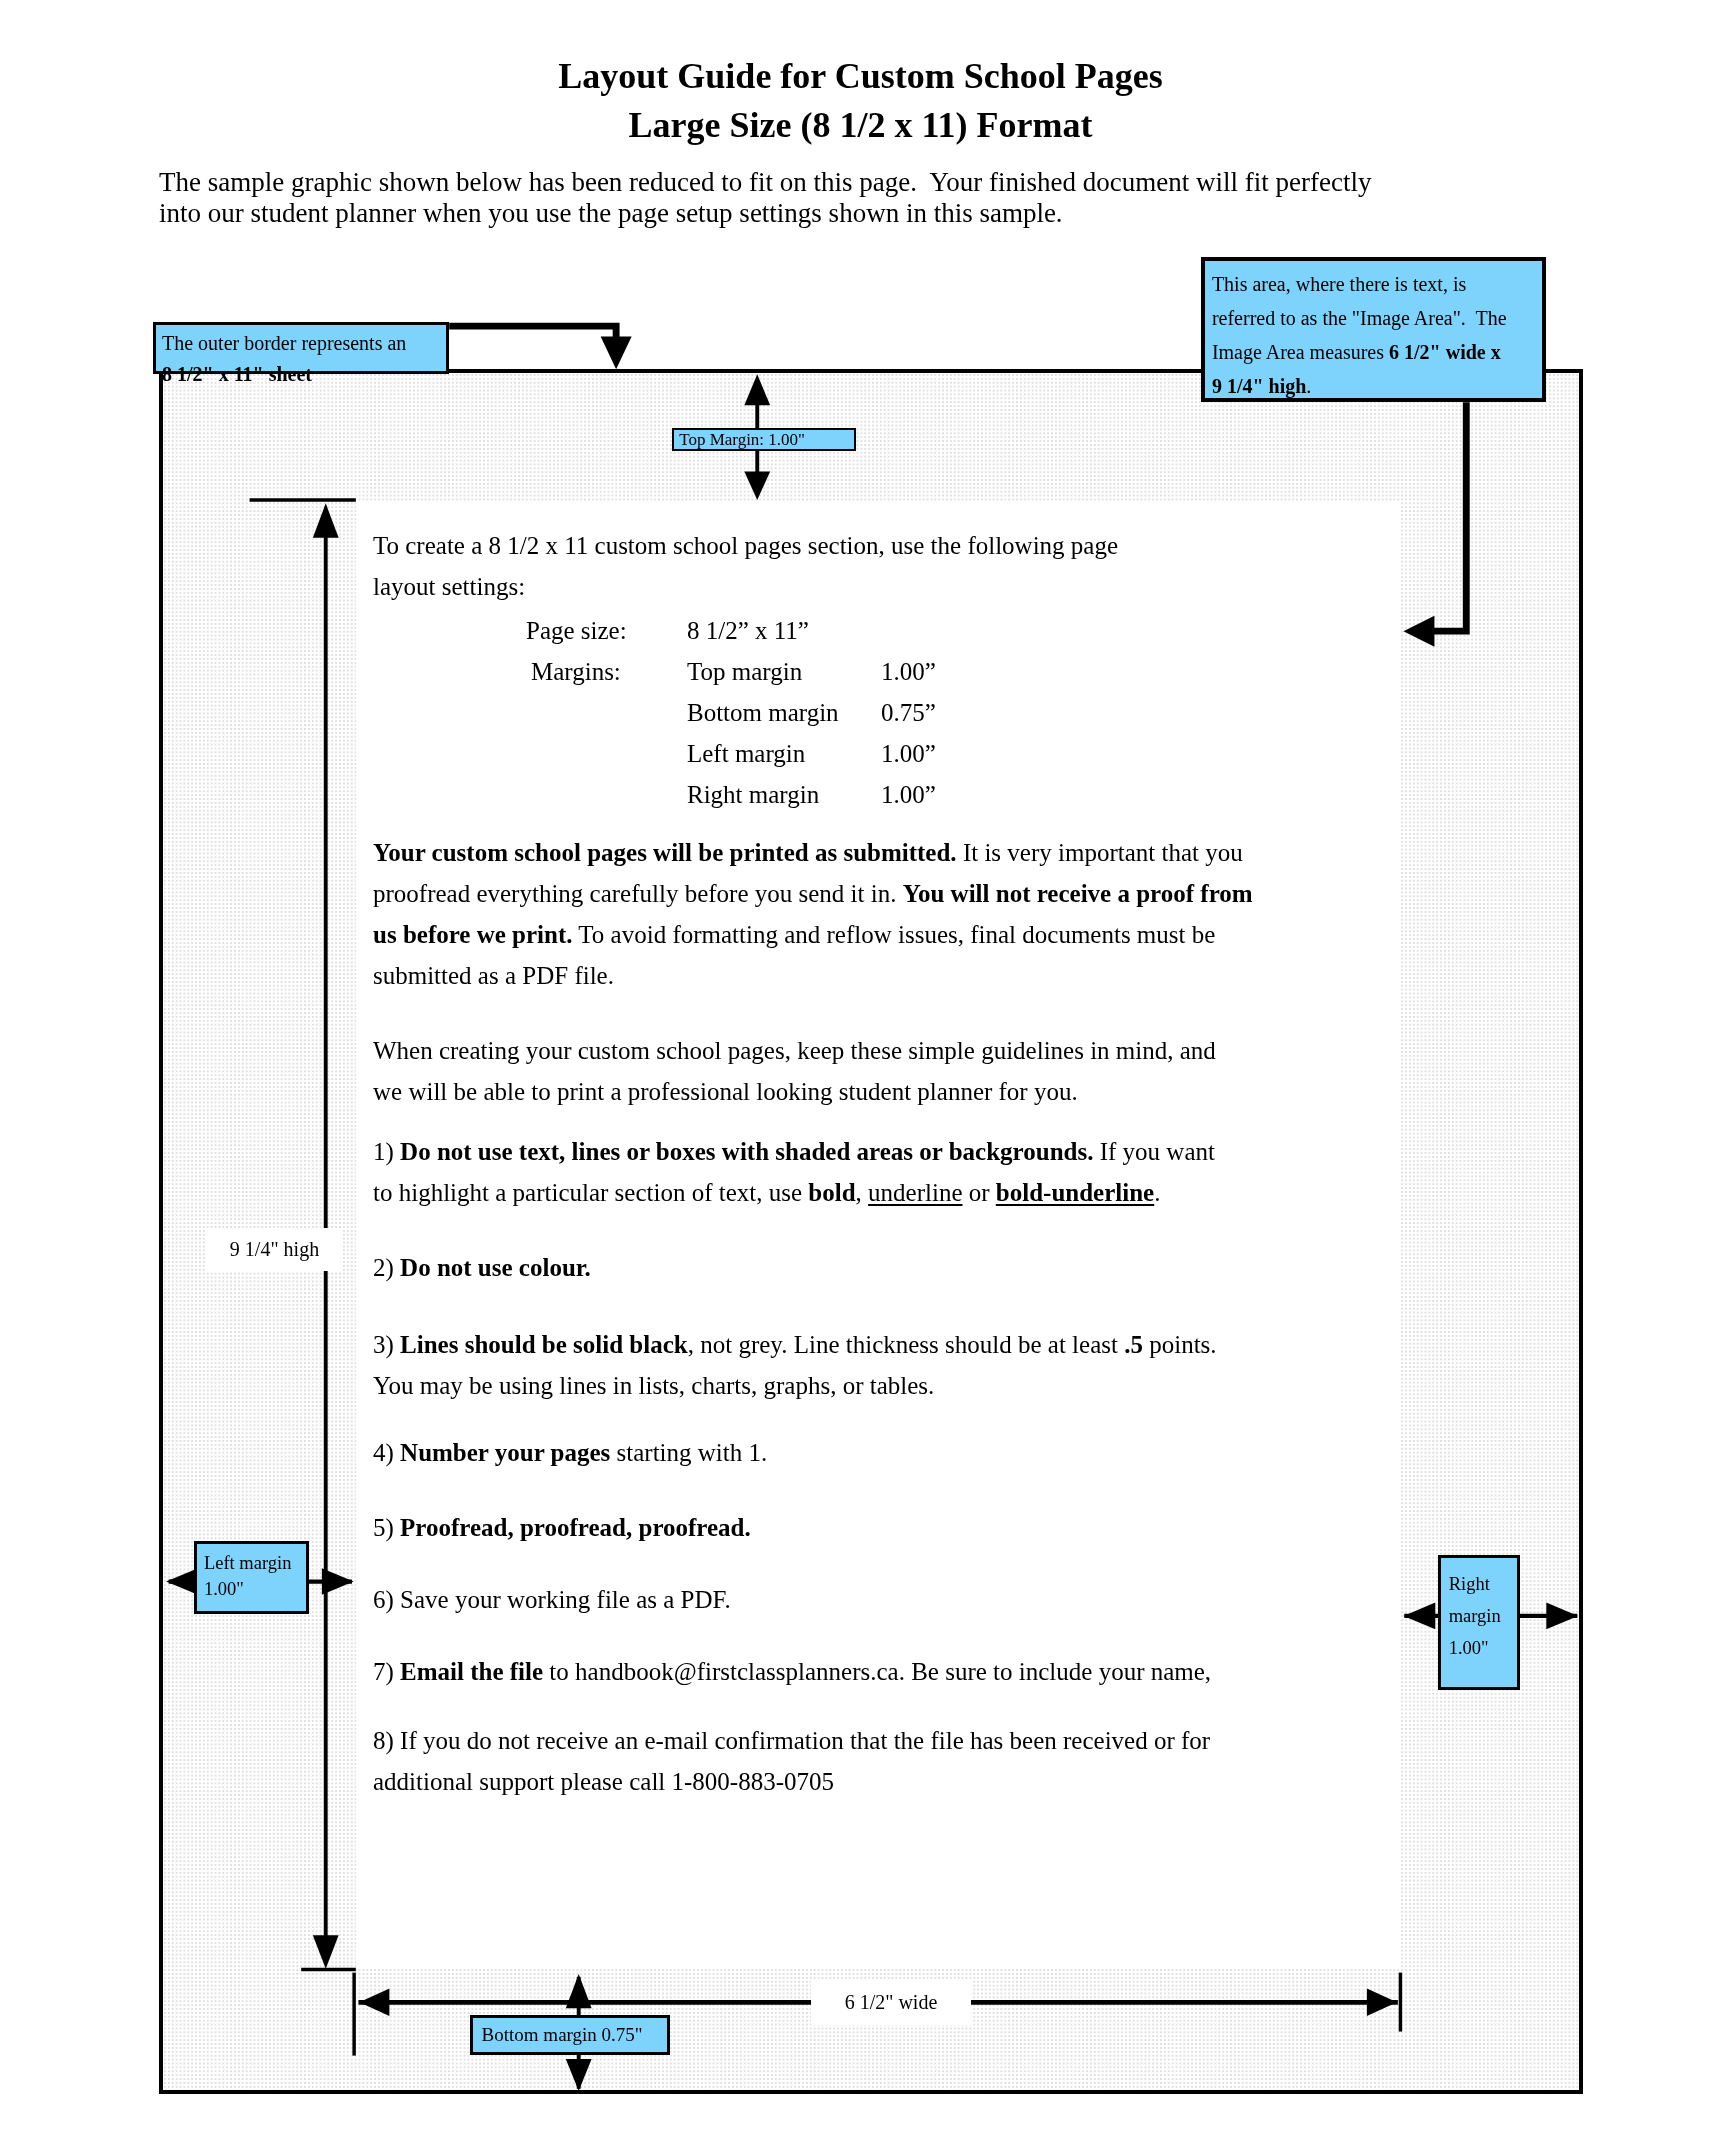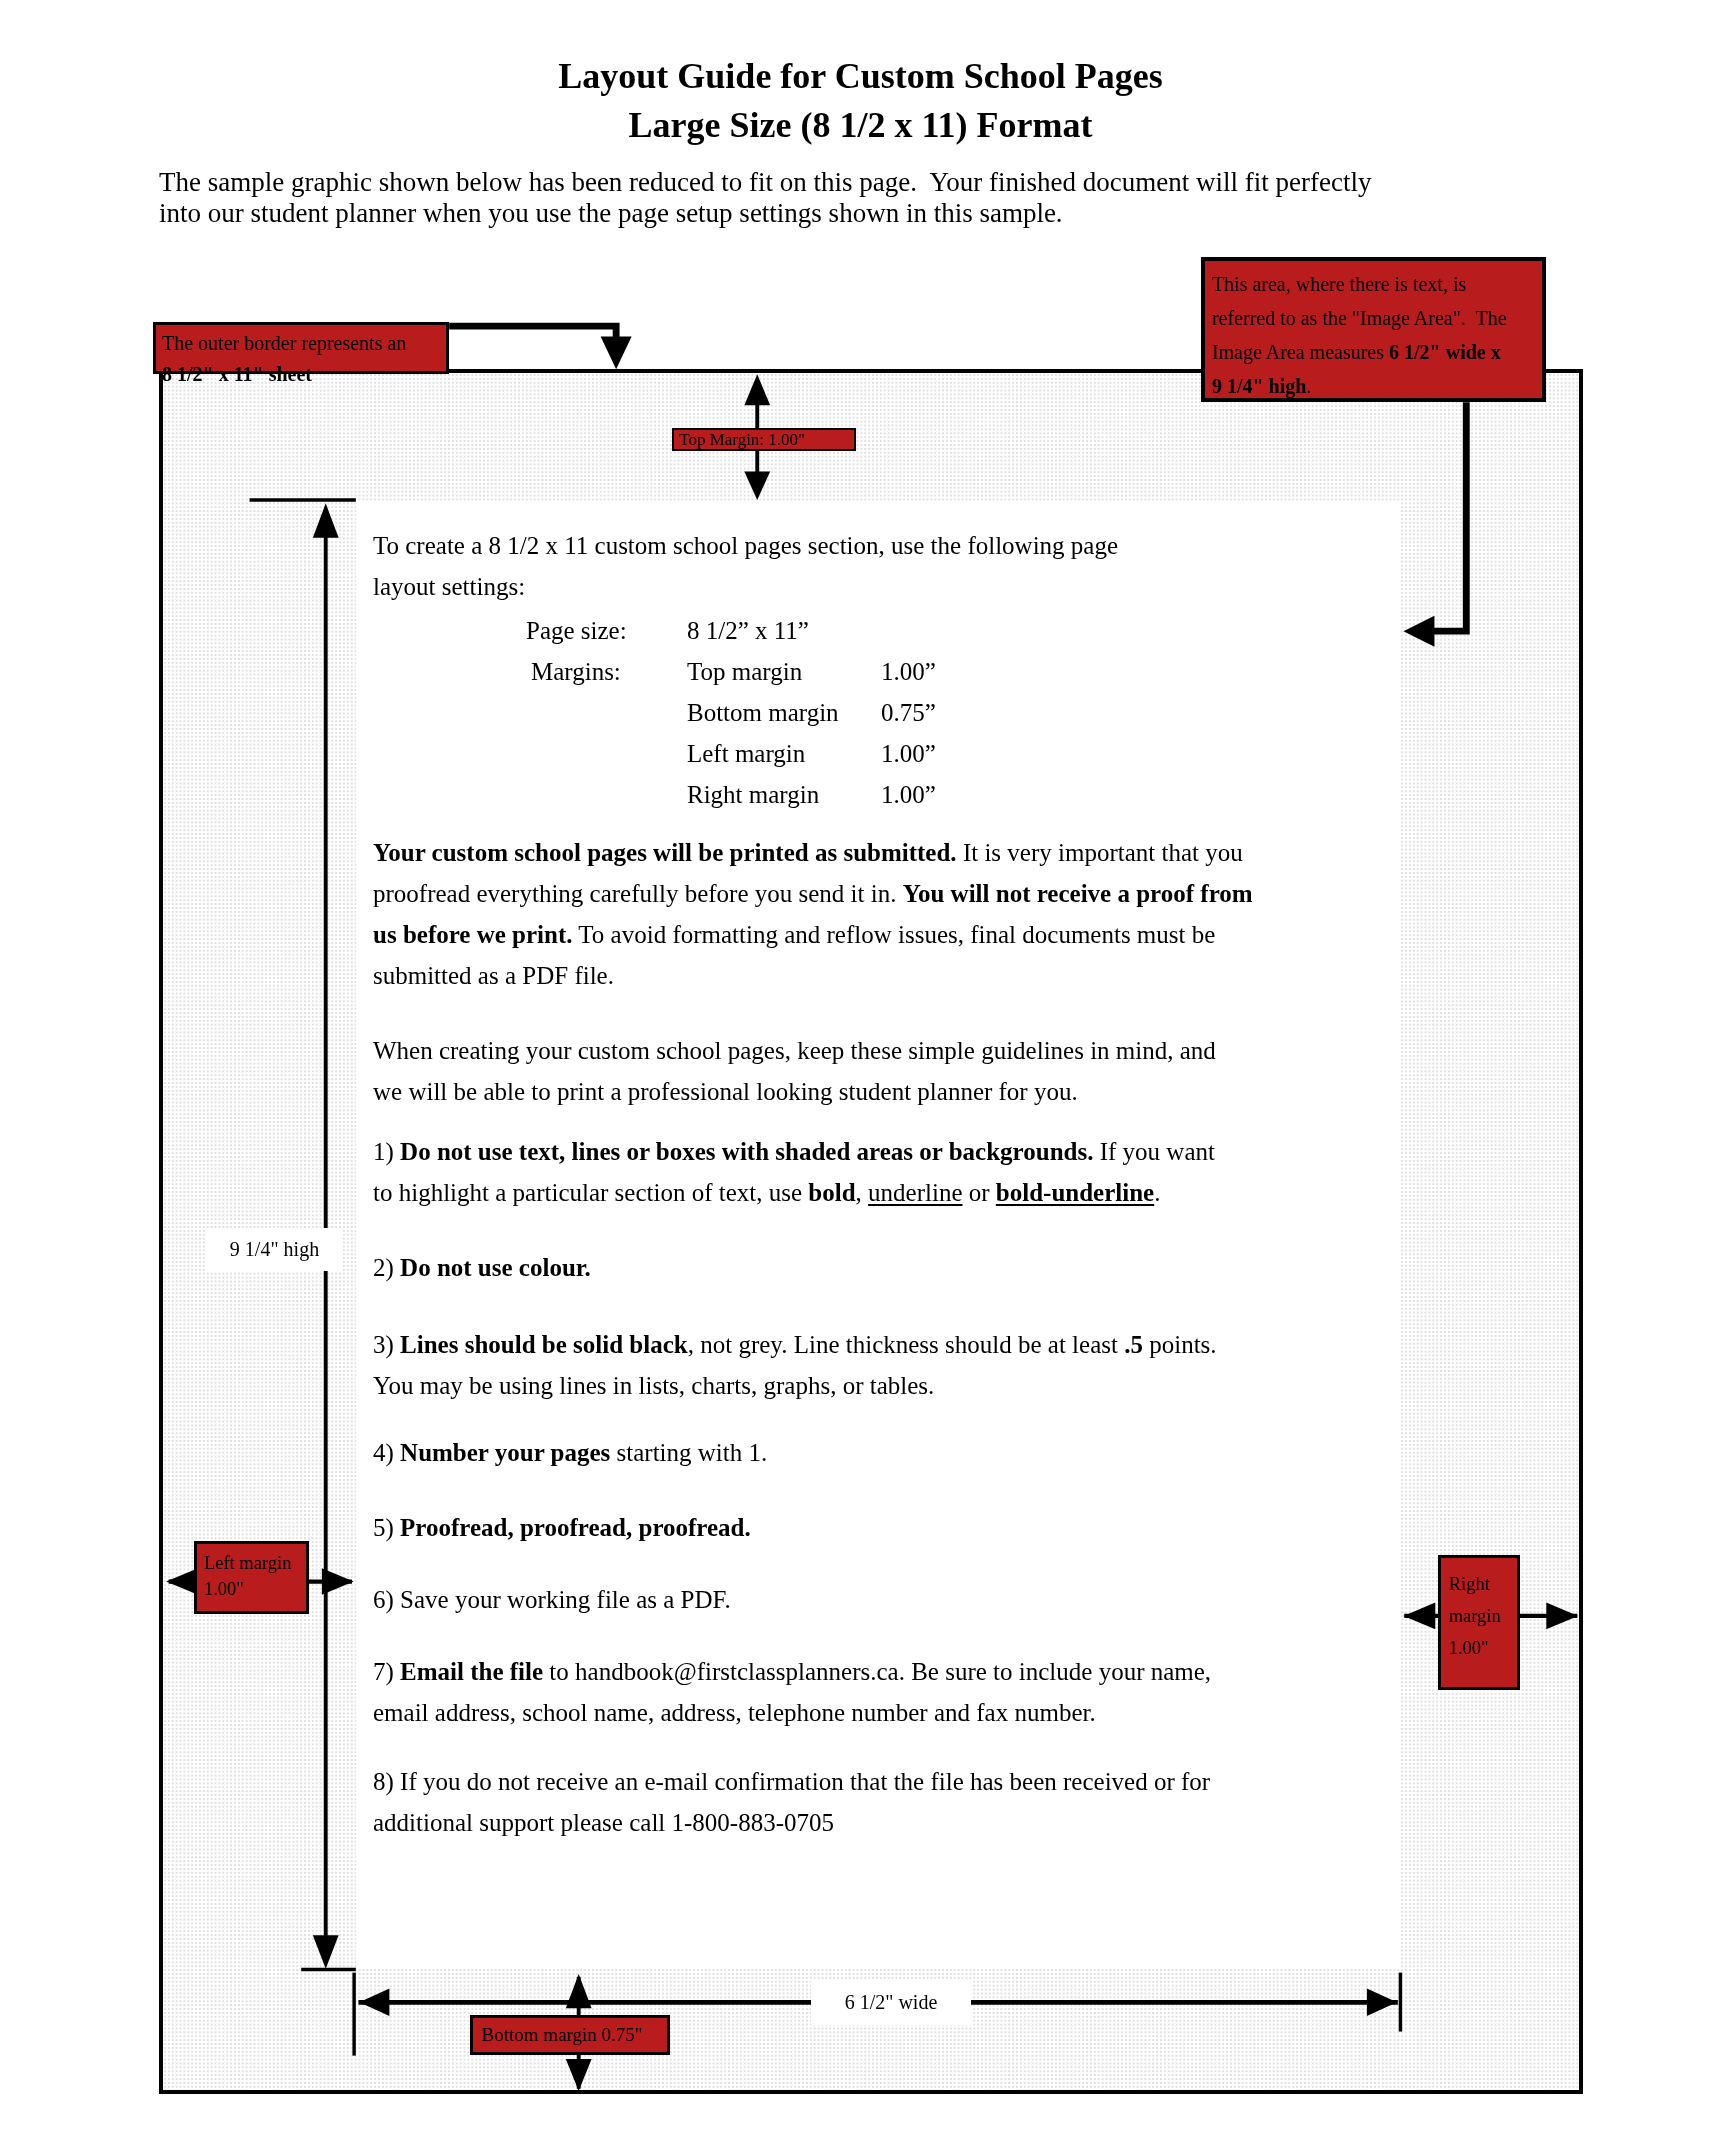--- a/index.html
+++ b/index.html
@@ -27,21 +27,21 @@
     background-position:0 0,1.9px 1.9px;
   }
   #imgarea{left:356px;top:501px;width:1044px;height:1468px;background:#fff;}
   #doctext{position:absolute;left:0;top:0;width:100%;box-sizing:border-box;
     padding:24px 21.5px 0 17px;font-size:25px;line-height:41px;}
   .tline{white-space:pre-wrap;position:relative;}
   .tline .b{font-weight:bold;}
   .tline .u{text-decoration:underline;text-underline-offset:3.4px;}
   .tline .xp{position:absolute;top:0;white-space:pre;}
   
-  .box{background:#b91c1c;border:3.9px solid #000;}
+  .box{background:#7dd3fc;border:3.9px solid #000;}
   #callout-outer{left:153px;top:322px;width:296px;height:52px;padding:3.4px 0 0 6px;
      font-size:20px;line-height:31px;}
   #callout-image{left:1201px;top:257px;width:345px;height:145px;border-width:4.3px;
      padding:6px 0 0 6.9px;font-size:20px;line-height:34px;}
   #lbl-topmargin{left:672px;top:428px;width:184px;height:23px;border-width:2.2px;
      font-size:17px;display:flex;align-items:center;padding-left:5.2px;}
   #lbl-height{left:206px;top:1228px;width:137px;height:43px;background:#fff;
      font-size:20px;display:flex;align-items:center;justify-content:center;}
   #lbl-leftmargin{left:194px;top:1541px;width:115px;height:73px;border-width:3px;
      font-size:18.5px;line-height:26px;padding:6px 0 0 6.9px;}
@@ -82,21 +82,20 @@
       <div class="tline"><span>we will be able to print a professional looking student planner for you.</span></div>
       <div class="tline" style="margin-top: 19px;"><span>1) </span><span class="b">Do not use text, lines or boxes with shaded areas or backgrounds.</span><span> If you want</span></div>
       <div class="tline"><span>to highlight a particular section of text, use </span><span class="b">bold</span><span>, </span><span class="u">underline</span><span> or </span><span class="b u">bold-underline</span><span>.</span></div>
       <div class="tline" style="margin-top: 34px;"><span>2) </span><span class="b">Do not use colour.</span></div>
       <div class="tline" style="margin-top: 36px;"><span>3) </span><span class="b">Lines should be solid black</span><span>, not grey. Line thickness should be at least </span><span class="b">.5</span><span> points.</span></div>
       <div class="tline"><span>You may be using lines in lists, charts, graphs, or tables.</span></div>
       <div class="tline" style="margin-top: 26px;"><span>4) </span><span class="b">Number your pages</span><span> starting with 1.</span></div>
       <div class="tline" style="margin-top: 34px;"><span>5) </span><span class="b">Proofread, proofread, proofread.</span></div>
       <div class="tline" style="margin-top: 31px;"><span>6) Save your working file as a PDF.</span></div>
       <div class="tline" style="margin-top: 31px;"><span>7) </span><span class="b">Email the file</span><span> to handbook@firstclassplanners.ca. Be sure to include your name,</span></div>
-      <div class="tline"><span>email address, school name, address, telephone number and fax number.</span></div>
       <div class="tline" style="margin-top: 27.5px;"><span>8) If you do not receive an e-mail confirmation that the file has been received or for</span></div>
       <div class="tline"><span>additional support please call 1-800-883-0705</span></div>
     </div>
 </div>
 
 <svg class="abs" id="arrows" viewBox="0 0 4000 5167" xmlns="http://www.w3.org/2000/svg">
   <g>
     <path d="M1044,758 L1432,758 L1432,792" stroke-width="16" fill="none"></path>
     <polygon points="1396,782 1468,782 1432,858"></polygon>
   </g>

